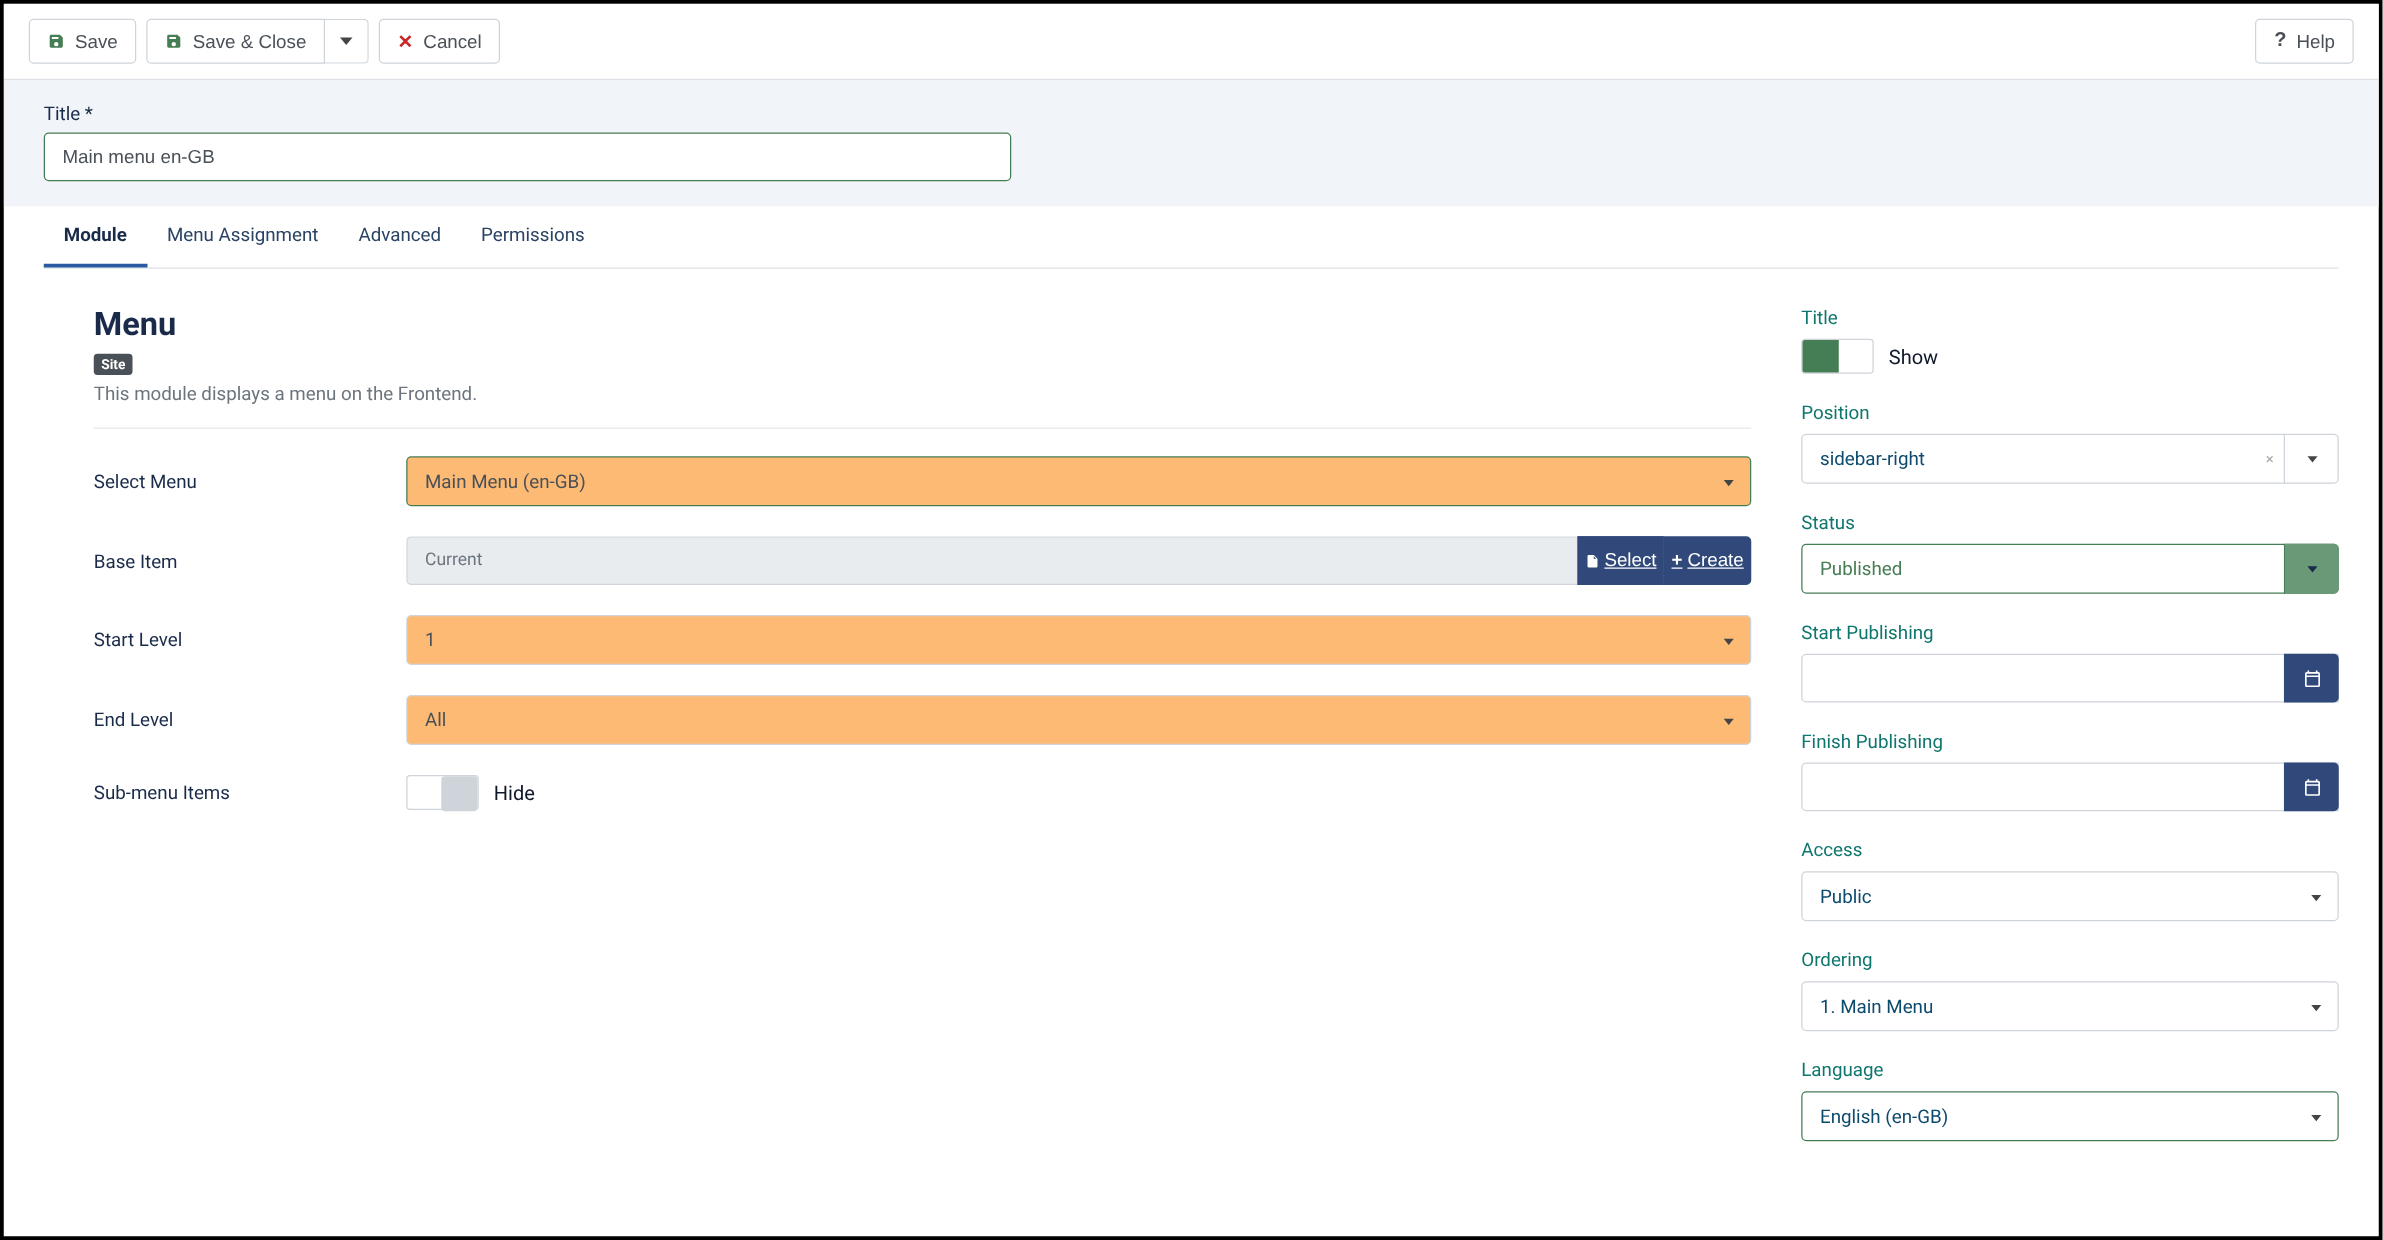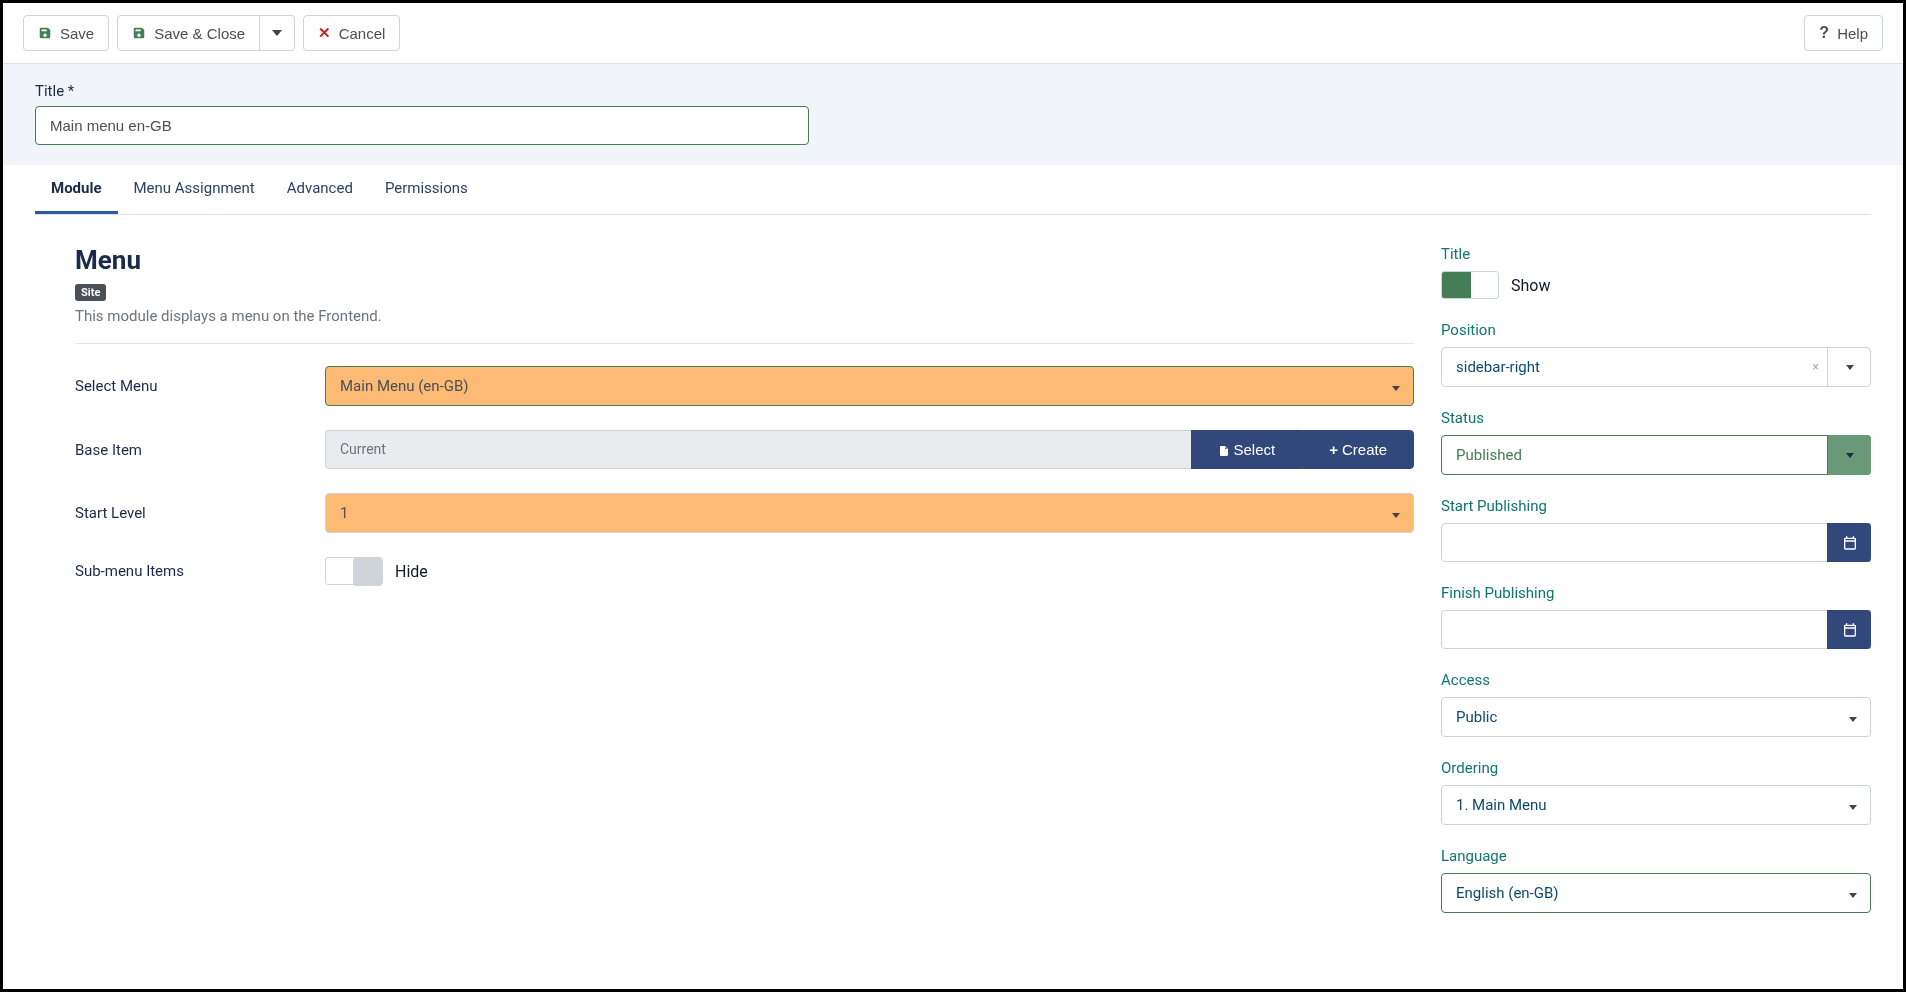--- a/index.html
+++ b/index.html
@@ -19,36 +19,36 @@
 .chev-down-sm { display:inline-block; width:0; height:0; border-left:4px solid transparent; border-right:4px solid transparent; border-top:5px solid #444; }
 
 .title-block { padding: 18px 32px 20px 32px; background:#f1f4f8; }
 .title-block label { display:block; margin-bottom:6px; color:#1a2b4a; font-size:15px; }
 .title-input { width:774px; padding:10px 14px; border:1px solid #457d54; border-radius:4px; font-size:15px; color:#495057; }
 
 .tabs { display:flex; margin: 0 32px; border-bottom:1px solid #dee2e6; }
 .tab { padding:14px 16px; color:#2a4365; font-size:15px; cursor:pointer; border-bottom:3px solid transparent; }
 .tab.active { font-weight:bold; border-bottom-color:#2c5aa0; color:#1a2b4a; }
 
-.content { display:flex; padding: 30px 32px 20px 72px; gap:27px; }
+.content { display:flex; padding: 30px 32px 20px 72px; gap:40px; }
 .main { flex: 1; }
 .main h2 { font-size:26px; color:#1a2b4a; margin-bottom:8px; font-weight:bold; }
 .badge-site { display:inline-block; background:#495057; color:#fff; font-size:11px; font-weight:bold; padding:2px 6px; border-radius:3px; margin-bottom:6px; }
 .desc { color:#6c757d; font-size:15px; margin-bottom:18px; }
 .hr { border:0; border-top:1px solid #e8e8e8; margin-bottom:22px; }
 
 .form-row { display:flex; align-items:center; margin-bottom:24px; }
 .form-row > label { width:250px; color:#1a2b4a; font-size:15px; }
 .form-row .control { flex:1; position:relative; }
 .select-ctl { width:100%; padding:10px 40px 10px 14px; border:1px solid #ced4da; border-radius:4px; font-size:15px; color:#495057; background:#fdba74; position:relative; }
 .select-ctl.green { border-color:#457d54; }
 .select-arrow { position:absolute; right:14px; top:50%; transform:translateY(-50%); pointer-events:none; }
 .input-disabled { width:100%; display:flex; }
 .input-disabled .val { flex:1; padding:10px 14px; border:1px solid #ced4da; border-right:0; background:#e9ecef; color:#6c757d; border-radius:4px 0 0 4px; }
-.input-disabled .btn-s { padding:10px 26px; background:#30497a; color:#fff; border:1px solid #30497a; font-size:15px; cursor:pointer; display:inline-flex; align-items:center; gap:4px; }
+.input-disabled .btn-s { padding:10px 5px; background:#30497a; color:#fff; border:1px solid #30497a; font-size:15px; cursor:pointer; display:inline-flex; align-items:center; gap:4px;text-decoration:underline; }
 .input-disabled .btn-s:last-child { border-radius:0 4px 4px 0; }
 .toggle { display:inline-flex; align-items:center; gap:12px; }
 .toggle-sw { width:58px; height:28px; background:#ced4da; border-radius:3px; position:relative; cursor:pointer; }
 .toggle-sw .knob { width:29px; height:28px; background:#fff; border:1px solid #ced4da; border-radius:3px; position:absolute; }
 .toggle-sw.off .knob { right:0; }
 .toggle-label { color:#0f172a; font-size:16px; }
 
 .side { width:430px; }
 .side-group { margin-bottom:22px; }
 .side-group > label { display:block; color:#0f766e; font-size:15px; margin-bottom:8px; }
@@ -149,20 +149,27 @@
     </div>
 
     <div class="form-row">
       <label>Start Level</label>
       <div class="control">
         <div class="select-ctl">1</div>
         <span class="select-arrow"><span class="chev-down-sm"></span></span>
       </div>
     </div>
 
+    <div class="form-row">
+      <label>End Level</label>
+      <div class="control">
+        <div class="select-ctl">All</div>
+        <span class="select-arrow"><span class="chev-down-sm"></span></span>
+      </div>
+    </div>
 
     <div class="form-row">
       <label>Sub-menu Items</label>
       <div class="control toggle">
         <div class="toggle-sw off" style="background:#fff; border:1px solid #ced4da;">
           <div class="knob" style="right:0; background:#ced4da; border:0;"></div>
         </div>
         <span class="toggle-label">Hide</span>
       </div>
     </div>

